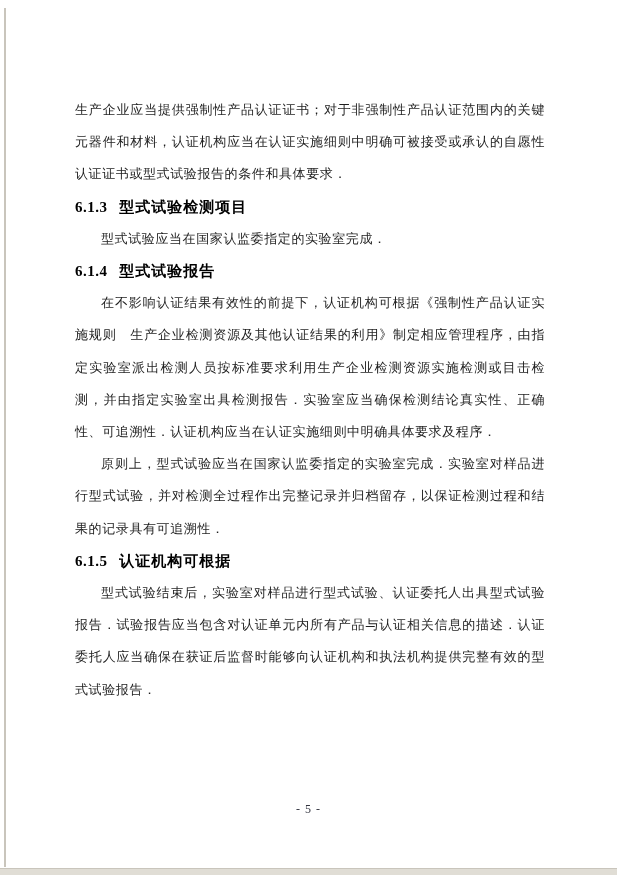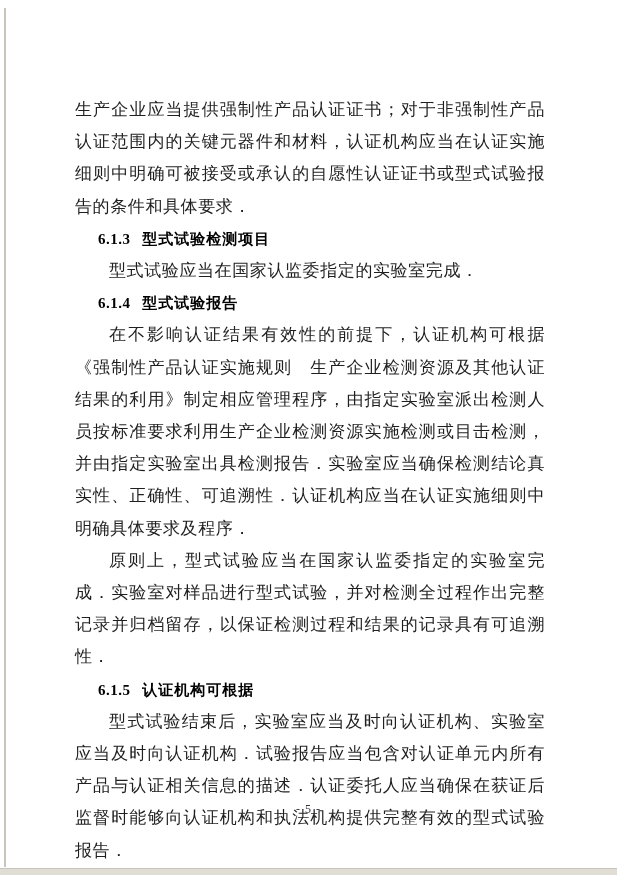--- a/index.html
+++ b/index.html
@@ -40,40 +40,39 @@
 
   .content {
     position: absolute;
     left: 75px;
     top: 94px;
     width: 470px;
     color: #1f1f1f;
   }
 
   .para {
-    font-size: 17px;
+    font-size: 13px;
     line-height: 32.2px;
     text-align: justify;
     letter-spacing: 0.6px;
     color: #1f1f1f;
   }
   .para.indent { text-indent: 2em; }
 
   .heading {
     font-size: 15px;
     line-height: 32.2px;
     font-weight: bold;
     color: #000000;
     white-space: nowrap;
   }
   .heading .num {
     font-family: "Liberation Serif", "DejaVu Serif", serif;
     letter-spacing: 0.5px;
     margin-right: 8px;
-    margin-left: 23px;
   }
   .heading .ttl {
     font-family: Liberation Sans, sans-serif;
     letter-spacing: 1px;
   }
 
   .footer {
     position: absolute;
     left: 0;
     top: 802px;
@@ -112,19 +111,19 @@
     <p class="para indent">在不影响认证结果有效性的前提下，认证机构可根据《强制性产品认证实施规则　生产企业检测资源及其他认证结果的利用》制定相应管理程序，由指定实验室派出检测人员按标准要求利用生产企业检测资源实施检测或目击检测，并由指定实验室出具检测报告．实验室应当确保检测结论真实性、正确性、可追溯性．认证机构应当在认证实施细则中明确具体要求及程序．</p>
 
     <p class="para indent">原则上，型式试验应当在国家认监委指定的实验室完成．实验室对样品进行型式试验，并对检测全过程作出完整记录并归档留存，以保证检测过程和结果的记录具有可追溯性．</p>
 
     <h3 class="heading">
       <span class="num">6.1.5</span>
       <span class="ttl">认证机构可根据</span>
     </h3>
 
 
-    <p class="para indent">型式试验结束后，实验室应当及时向认证机构、实验室应当及时向认证机构．试验报告应当包含对认证单元内所有产品与认证相关信息的描述．认证委托人应当确保在获证后监督时能够向认证机构和执法机构提供完整有效的型式试验报告．</p>
+    <p class="para indent">型式试验结束后，实验室对样品进行型式试验、认证委托人出具型式试验报告．试验报告应当包含对认证单元内所有产品与认证相关信息的描述．认证委托人应当确保在获证后监督时能够向认证机构和执法机构提供完整有效的型式试验报告．</p>
 
   </div>
 
   <div class="footer">- 5 -</div>
 
 </div>
 
 </body></html>

